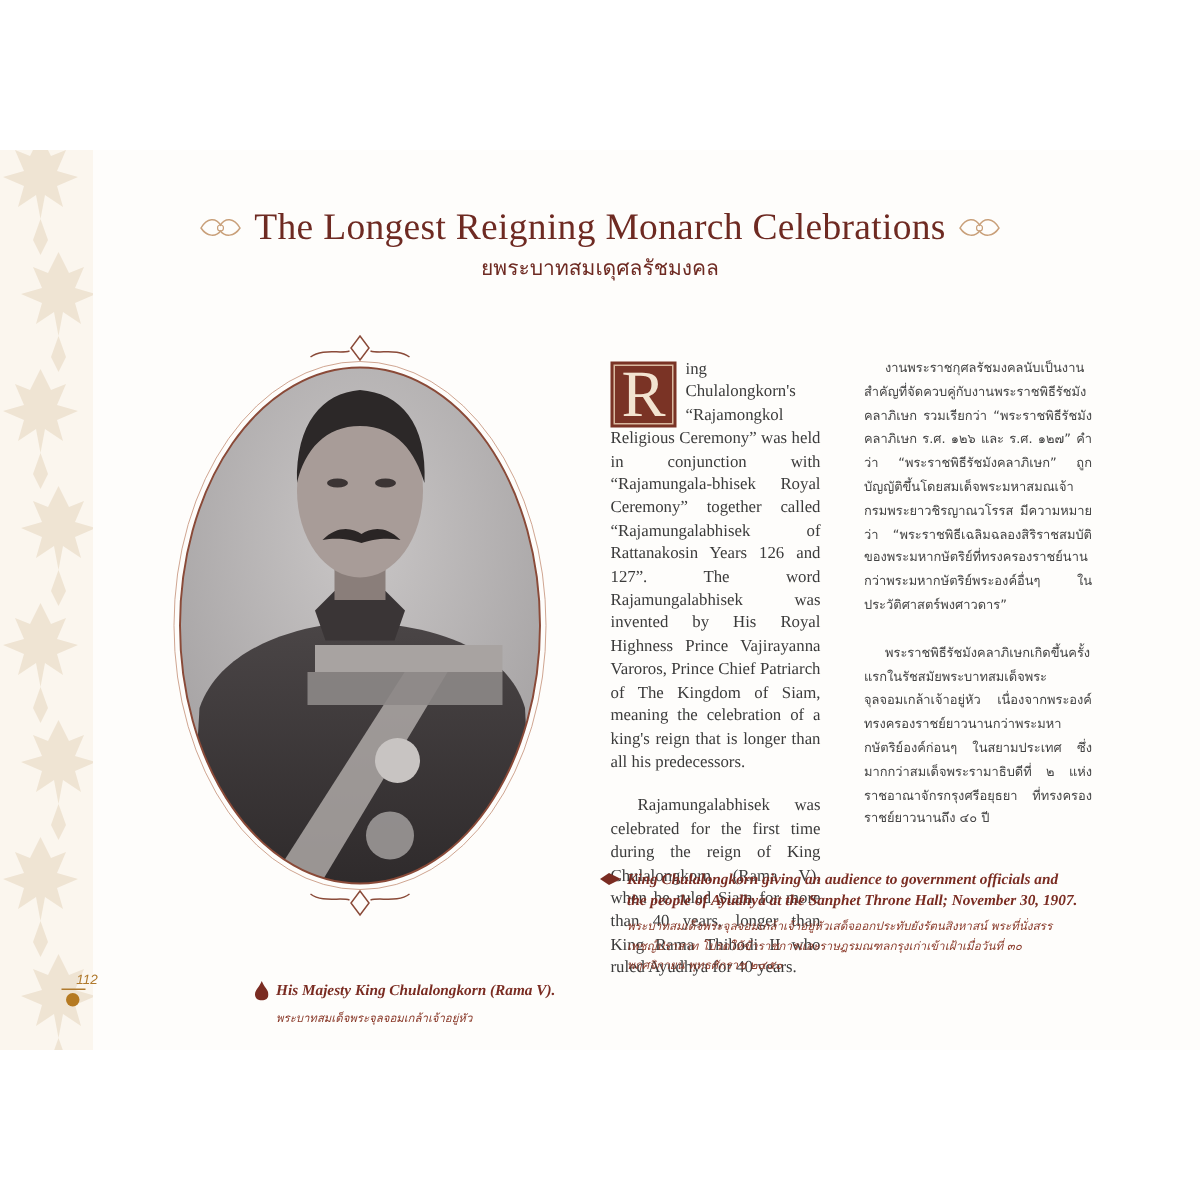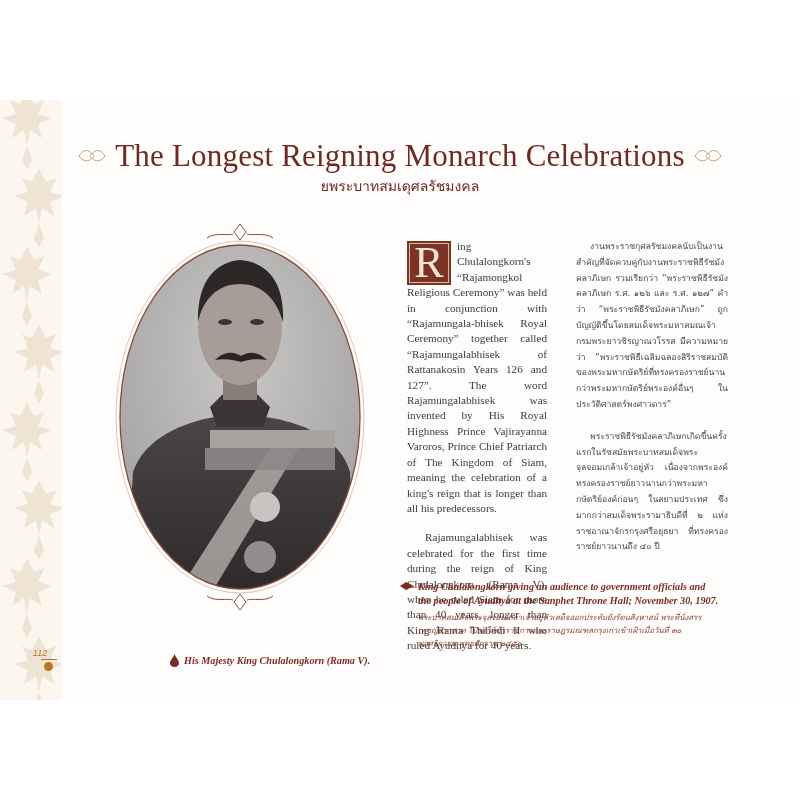--- a/index.html
+++ b/index.html
@@ -19,21 +19,21 @@
     }
     .ornament-strip svg { display: block; }
 
     .title-row {
       position: absolute; left: 0; top: 138px; width: 800px; text-align: center;
     }
     .title-line {
       display: inline-flex; align-items: center; gap: 8px;
     }
     .title-en {
-      font-size: 31px; color: #6e2a22; letter-spacing: 0.2px;
+      font-size: 25px; color: #6e2a22; letter-spacing: 0.2px;
       font-family: "Liberation Serif", "DejaVu Serif", serif;
     }
     .title-th {
       display: block; margin-top: 1px; font-size: 14px; color: #6e2a22;
       font-family: "DejaVu Sans", sans-serif;
     }
     .flourish { width: 30px; height: 18px; display: inline-block; }
 
     .portrait-wrap {
       position: absolute; left: 105px; top: 222px; width: 270px; height: 390px;
@@ -90,21 +90,21 @@
     .caption-left .th {
       margin-top: 5px; padding-left: 14px;
       font-family: "DejaVu Sans", sans-serif; font-style: italic;
       font-size: 7.6px; color: #8a3a2a;
     }
     .drop-icon {
       position: absolute; left: 0; top: 0; width: 9px; height: 13px;
     }
 
     .page-number {
-      position: absolute; left: 32px; top: 648px; width: 16px; text-align: center;
+      position: absolute; left: 50px; top: 648px; width: 16px; text-align: center;
       font-size: 9px; font-style: italic; color: #b07a2e;
       font-family: "Liberation Sans", sans-serif;
     }
     .page-rule {
       position: absolute; left: 41px; top: 659px; width: 16px; height: 1px; background: #b07a2e;
     }
     .page-dot {
       position: absolute; left: 44px; top: 662px; width: 9px; height: 9px; border-radius: 50%;
       background: #b57a22;
     }
@@ -230,17 +230,18 @@
   <div class="th">พระบาทสมเด็จพระจุลจอมเกล้าเจ้าอยู่หัวเสด็จออกประทับยังรัตนสิงหาสน์ พระที่นั่งสรรเพชญ์ปราสาท โปรดให้ข้าราชการและราษฎรมณฑลกรุงเก่าเข้าเฝ้าเมื่อวันที่ ๓๐ พฤศจิกายน พุทธศักราช ๒๔๕๐</div>
 </div>
 
 <div class="caption-left">
   <div class="en">
     <svg class="drop-icon" viewBox="0 0 9 13">
       <path d="M4.5 0 C6 4,9 6,9 9 C9 11.5,7 13,4.5 13 C2 13,0 11.5,0 9 C0 6,3 4,4.5 0 Z" fill="#7a2c22"></path>
     </svg>
     <span>His Majesty King Chulalongkorn (Rama V).</span>
   </div>
+  <div class="th">พระบาทสมเด็จพระจุลจอมเกล้าเจ้าอยู่หัว</div>
 </div>
 
 <div class="page-number">112</div>
 <div class="page-rule"></div>
 <div class="page-dot"></div>
 
 </body></html>

